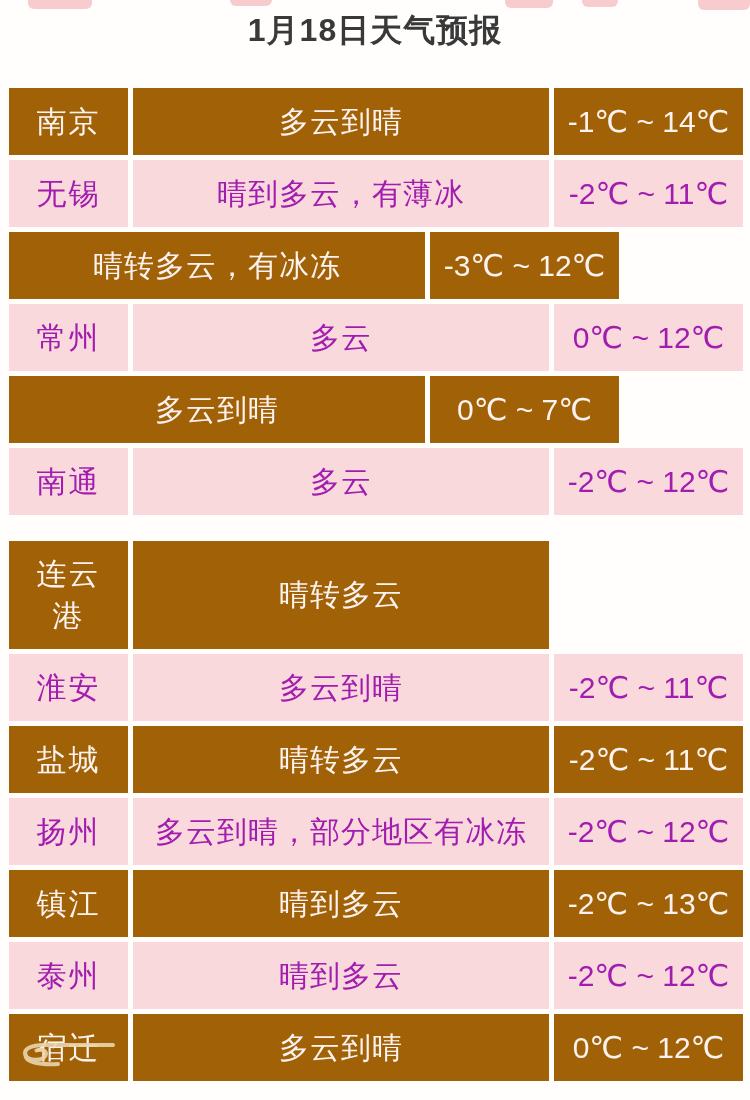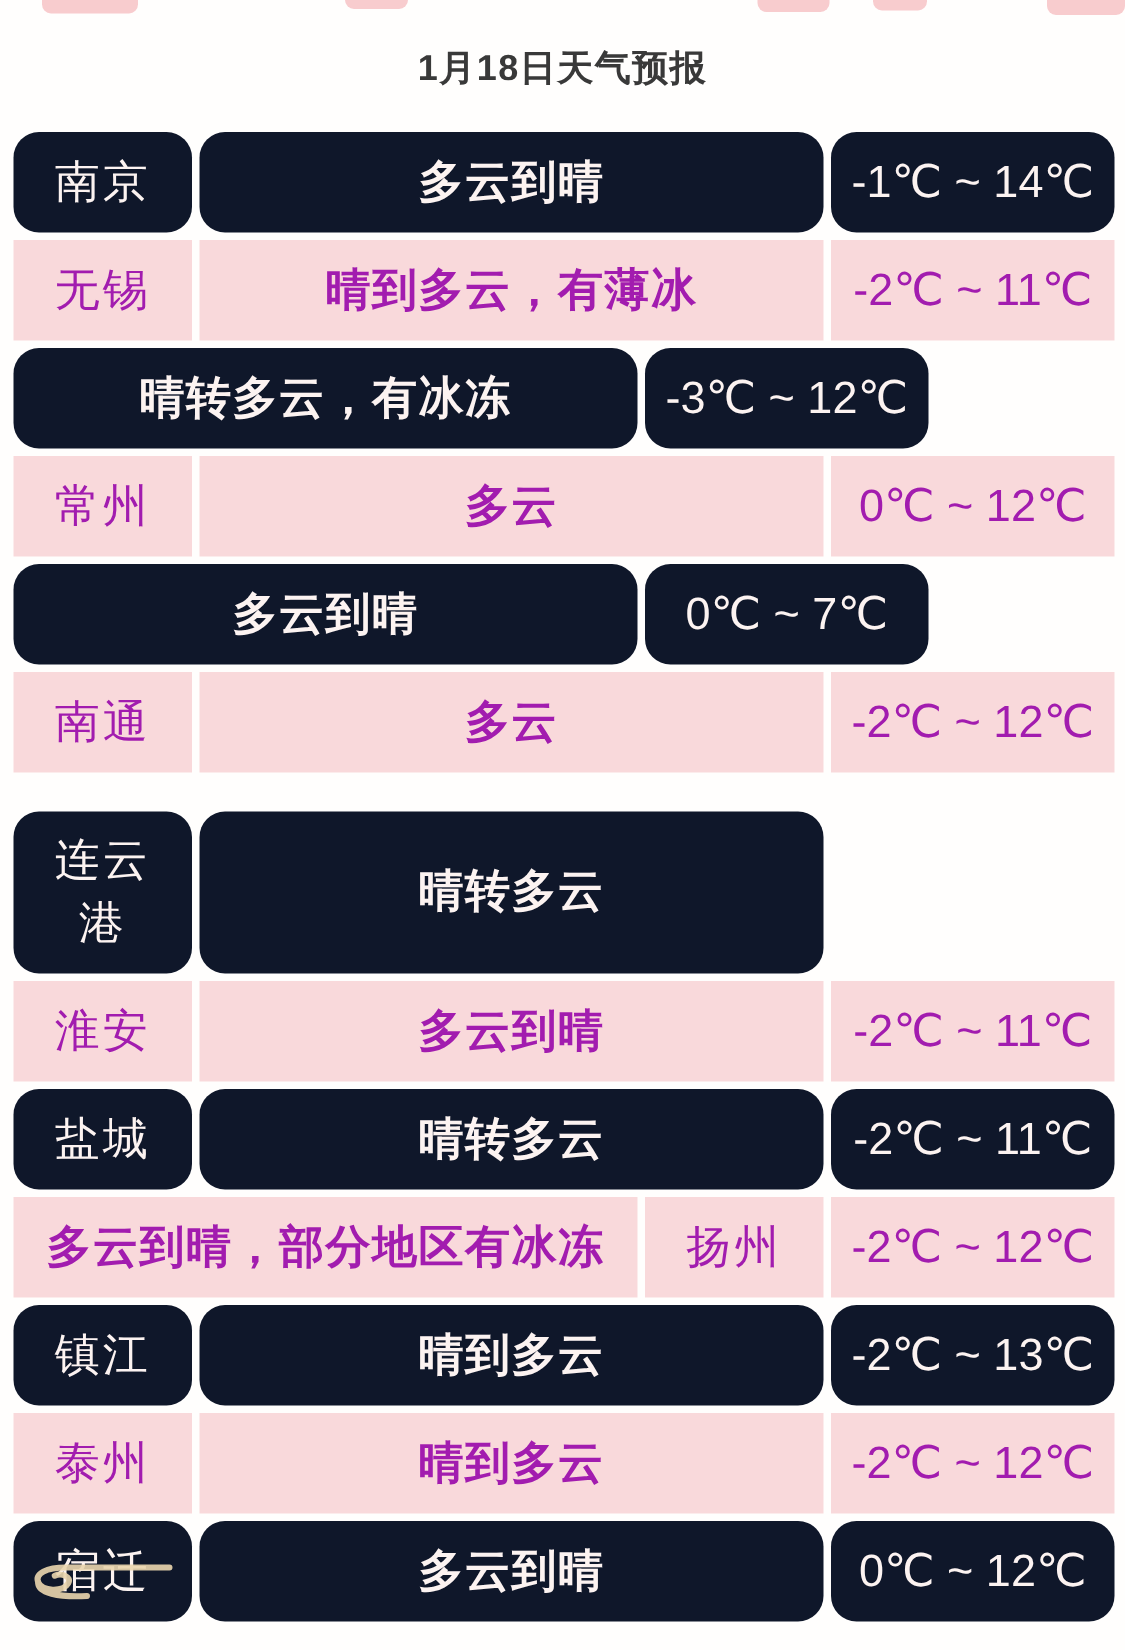--- a/index.html
+++ b/index.html
@@ -13,48 +13,48 @@
   .stage { position: absolute; inset: 0; }
 
   
   .frag {
     position: absolute; top: 0;
     background: #f2a3a8; opacity: .55;
     border-radius: 0 0 6px 6px;
   }
 
   .page-title {
-    position: absolute; top: 29px; left: 0; width: 750px;
+    position: absolute; top: 9px; left: 0; width: 750px;
     margin: 0;
     text-align: center;
-    font-size: 24px; font-weight: 700;
+    font-size: 32px; font-weight: 700;
     color: #393939;
     letter-spacing: 1px;
   }
 
   .weather-table {
     position: absolute; top: 88px; left: 9px; width: 734px;
   }
   .row {
     display: flex;
     column-gap: 5px;
     margin-bottom: 5px;
     height: 67px;
   }
   .row.tall { height: 108px; margin-top: 26px; }
-  .row.dark .cell { background: #0f172a; color: #fcf3f1; border-radius: 17px; }
+  .row.dark .cell { background: #a16207; color: #fcf3f1; }
   .row.light .cell { background: #f9d9db; color: #a21caf; }
   .cell {
     display: flex; align-items: center; justify-content: center;
     text-align: center;
     font-size: 30px;
     line-height: 1.4;
   }
   .cell.city    { width: 119px; letter-spacing: 2px; }
-  .cell.weather { width: 416px; letter-spacing: 1px; font-weight: bold; }
+  .cell.weather { width: 416px; letter-spacing: 1px; }
   .cell.temp    { width: 189px; letter-spacing: 0; }
   .row.tall .cell.city span { display: inline-block; width: 66px; }
 
   .cloud-decor {
     position: absolute; left: 6px; top: 1038px;
     width: 112px; height: 32px;
     pointer-events: none;
     z-index: 3;
     opacity: .9;
   }
@@ -157,25 +157,25 @@
           <span>盐城</span>
         </div>
         <div class="cell weather">
           <span>晴转多云</span>
         </div>
         <div class="cell temp">
           <span>-2℃ ~ 11℃</span>
         </div>
       </div>
       <div class="row light">
+        <div class="cell city">
+          <span>扬州</span>
+        </div>
         <div class="cell weather">
           <span>多云到晴，部分地区有冰冻</span>
-        </div>
-        <div class="cell city">
-          <span>扬州</span>
         </div>
         <div class="cell temp">
           <span>-2℃ ~ 12℃</span>
         </div>
       </div>
       <div class="row dark">
         <div class="cell city">
           <span>镇江</span>
         </div>
         <div class="cell weather">

